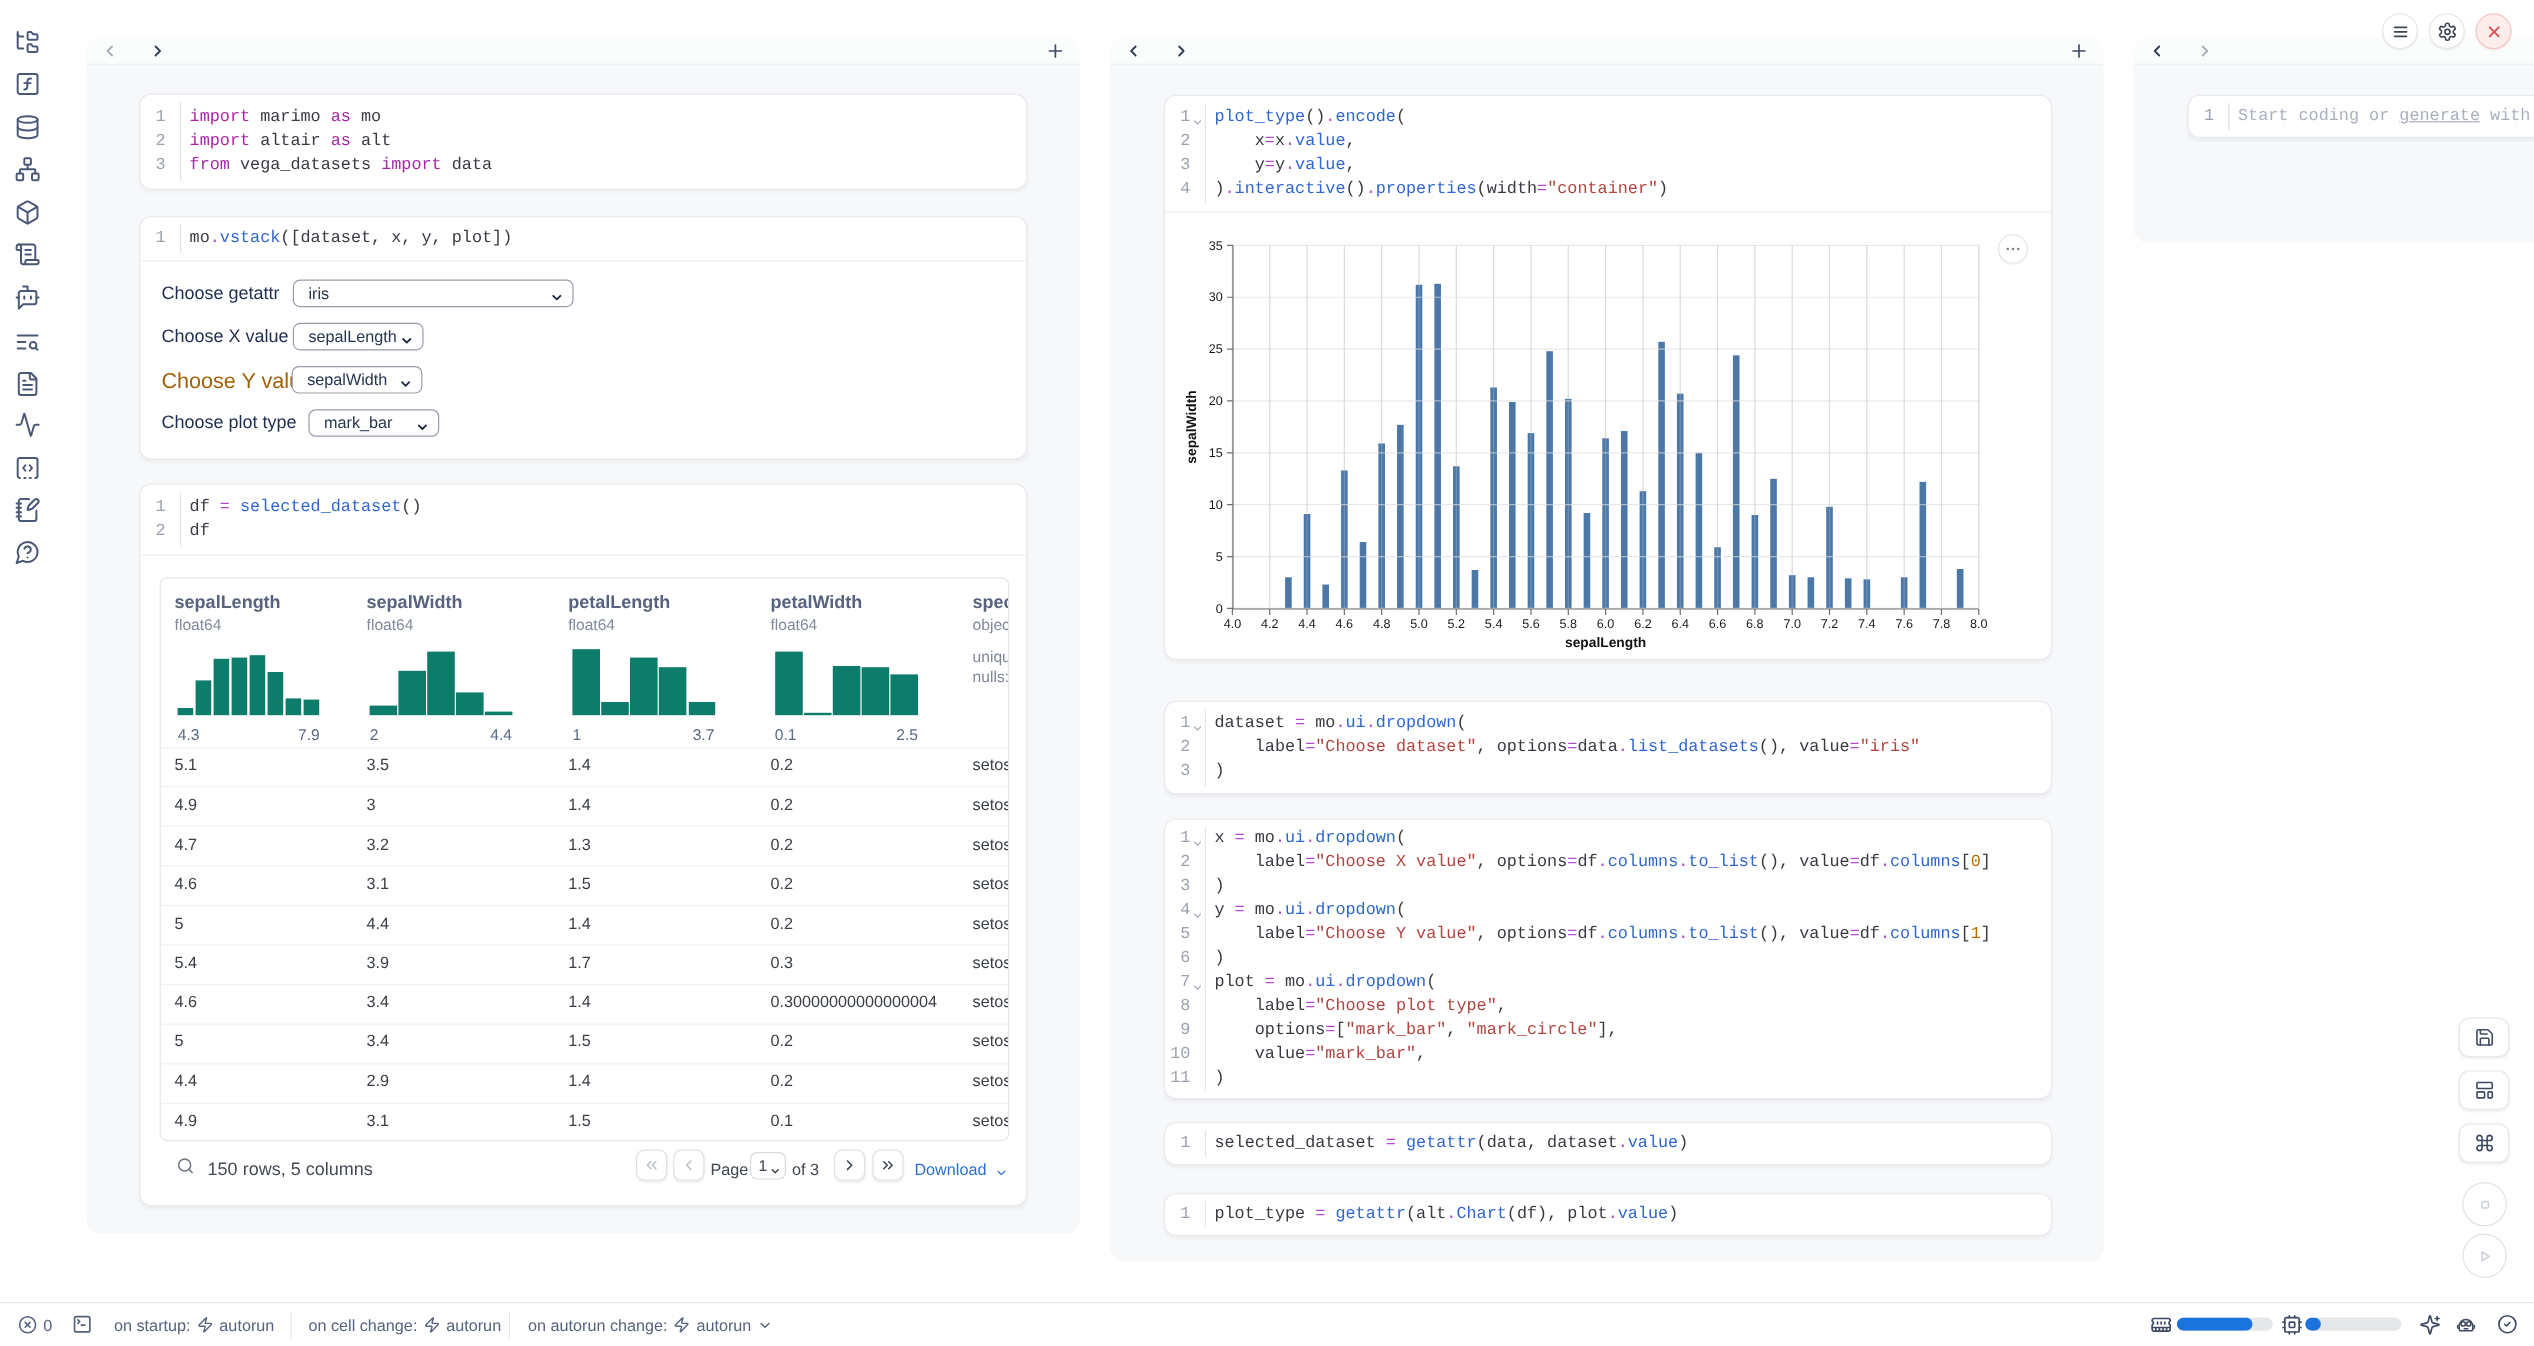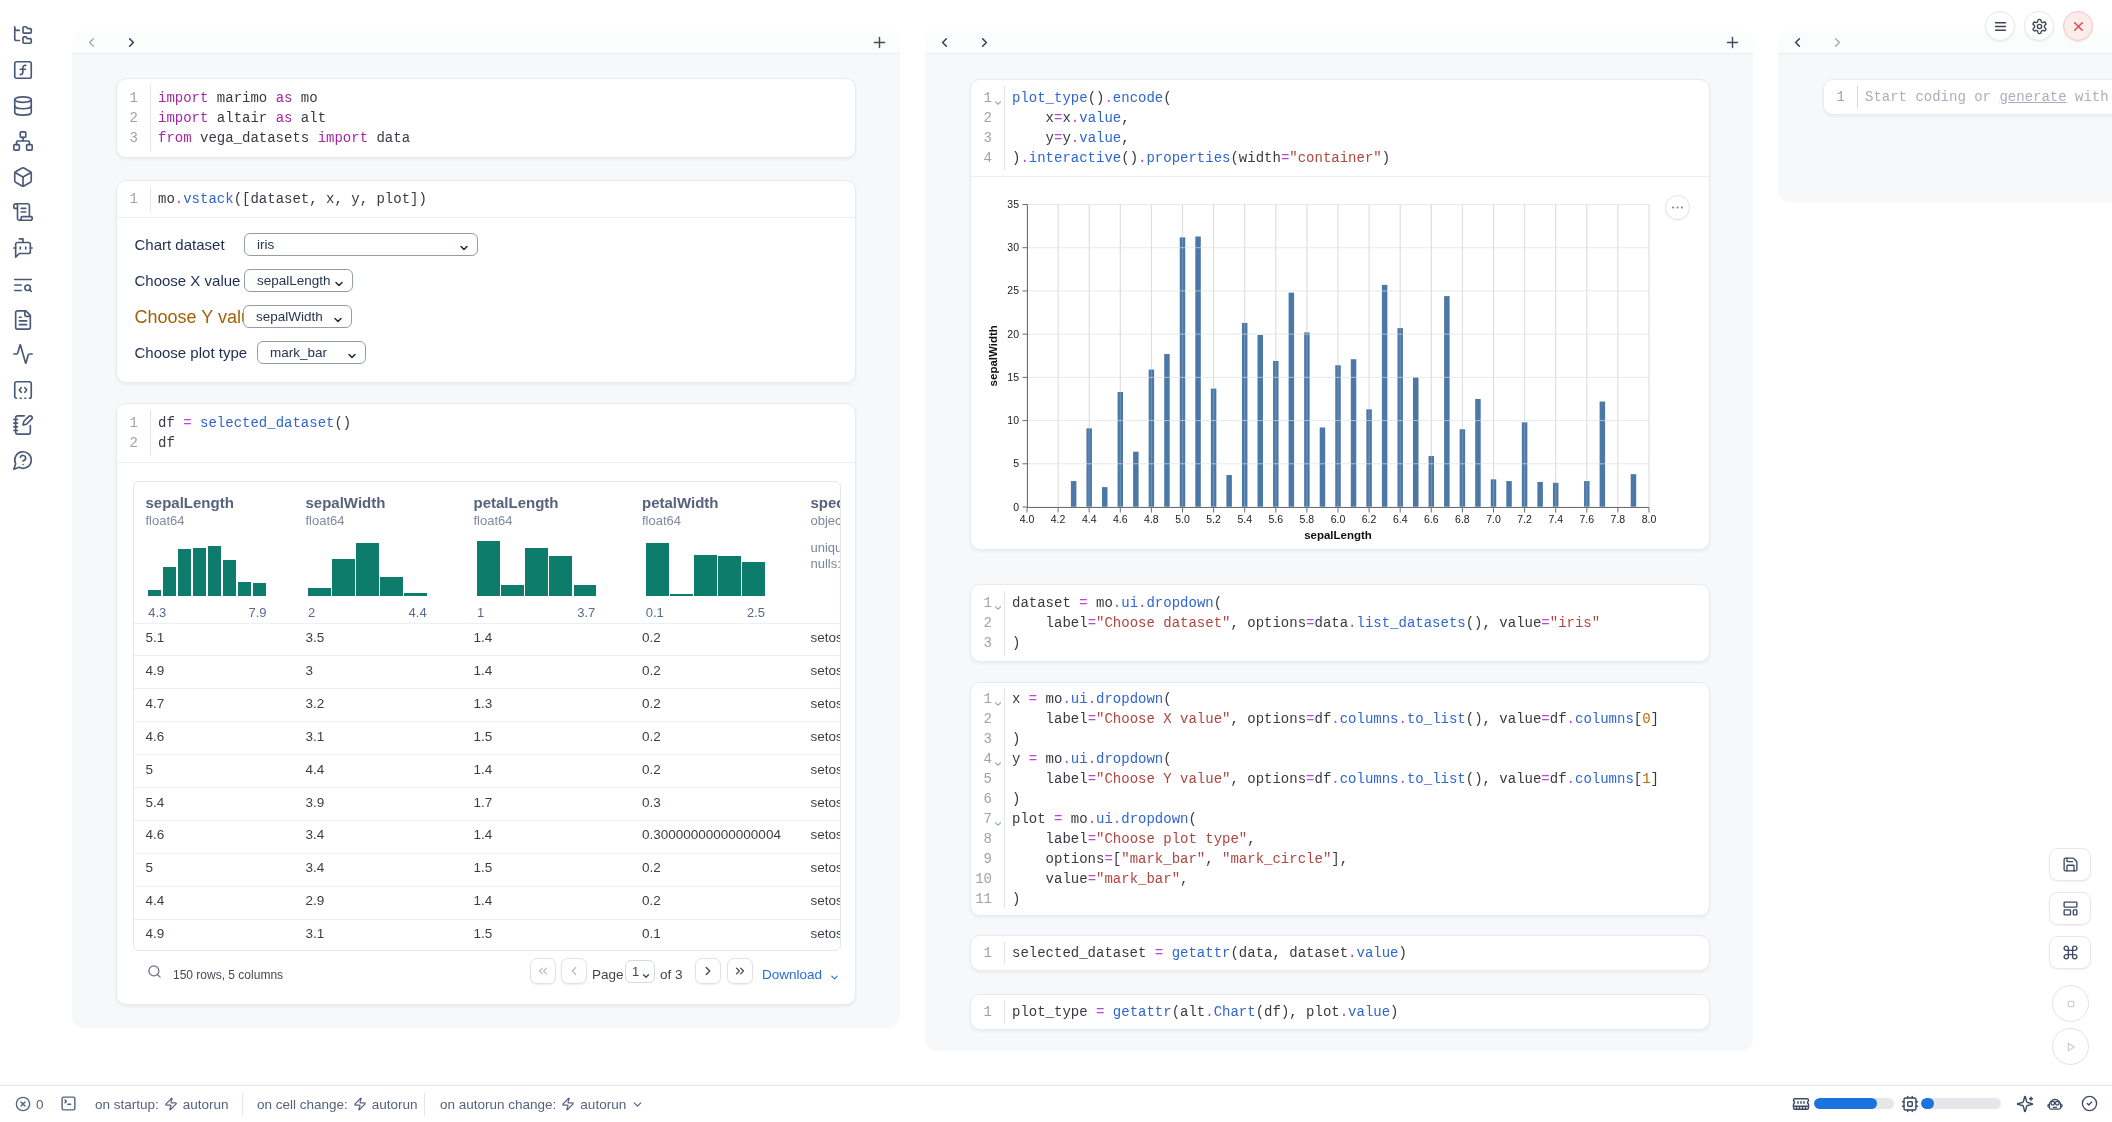--- a/index.html
+++ b/index.html
@@ -126,21 +126,21 @@
       <div style="position:absolute;left:41px;top:9px;white-space:pre"><span style="color:#a626a4">import</span> marimo <span style="color:#a626a4">as</span> mo</div>
       <div style="position:absolute;left:41px;top:29px;white-space:pre"><span style="color:#a626a4">import</span> altair <span style="color:#a626a4">as</span> alt</div>
       <div style="position:absolute;left:41px;top:49px;white-space:pre"><span style="color:#a626a4">from</span> vega_datasets <span style="color:#a626a4">import</span> data</div>
     </div>
 <div class="cell" style="left:44px;top:149px;width:740px;height:203px">
       <div style="position:absolute;left:33px;top:6px;height:24px;width:1px;background:#e1e4e8"></div>
       <div style="position:absolute;left:0;top:8px;width:21px;text-align:right;color:#9ca3af">1</div>
       <div style="position:absolute;left:41px;top:8px;white-space:pre">mo<span style="color:#b44ad1">.</span><span style="color:#2f66cf">vstack</span>([dataset, x, y, plot])</div>
       <div style="position:absolute;left:0;right:0;top:36px;border-top:1px solid #eceef1"></div>
       <div class="sans">
-        <div class="abs" style="left:17.5px;top:54px;font-size:15px;color:#1e2d50;line-height:20px">Chart dataset</div>
+        <div class="abs" style="left:17.5px;top:54px;font-size:15px;color:#1e2d50;line-height:20px">Choose getattr</div>
         <div class="abs" style="left:127px;top:52px;width:234px;height:23px;border:1px solid #979da8;border-radius:6px;background:#fff;font-size:13.5px;color:#26354f;line-height:21px;padding-left:12px">iris<span style="position:absolute;right:7px;top:5px"><svg width="12" height="12" viewBox="0 0 24 24" fill="none" stroke="#1d2b47" stroke-width="3" stroke-linecap="round" stroke-linejoin="round">
               <path d="m6 9 6 6 6-6"></path>
             </svg></span></div>
         <div class="abs" style="left:17.5px;top:90px;font-size:15px;color:#1e2d50;line-height:20px">Choose X value</div>
         <div class="abs" style="left:127px;top:88px;width:109px;height:23px;border:1px solid #979da8;border-radius:6px;background:#fff;font-size:13.5px;color:#26354f;line-height:21px;padding-left:12px">sepalLength<span style="position:absolute;right:7px;top:5px"><svg width="12" height="12" viewBox="0 0 24 24" fill="none" stroke="#1d2b47" stroke-width="3" stroke-linecap="round" stroke-linejoin="round">
               <path d="m6 9 6 6 6-6"></path>
             </svg></span></div>
         <div class="abs" style="left:17.5px;top:126px;font-size:18px;color:#a16207;line-height:20px">Choose Y value</div>
         <div class="abs" style="left:126px;top:124px;width:109px;height:23px;border:1px solid #979da8;border-radius:6px;background:#fff;font-size:13.5px;color:#26354f;line-height:21px;padding-left:12px">sepalWidth<span style="position:absolute;right:7px;top:5px"><svg width="12" height="12" viewBox="0 0 24 24" fill="none" stroke="#1d2b47" stroke-width="3" stroke-linecap="round" stroke-linejoin="round">
               <path d="m6 9 6 6 6-6"></path>
@@ -261,21 +261,21 @@
           <div class="abs" style="left:11.5px;top:442.6px;font-size:13.5px;color:#3a3f46;white-space:nowrap">4.9</div>
           <div class="abs" style="left:171.5px;top:442.6px;font-size:13.5px;color:#3a3f46;white-space:nowrap">3.1</div>
           <div class="abs" style="left:339.5px;top:442.6px;font-size:13.5px;color:#3a3f46;white-space:nowrap">1.5</div>
           <div class="abs" style="left:508px;top:442.6px;font-size:13.5px;color:#3a3f46;white-space:nowrap">0.1</div>
           <div class="abs" style="left:676.5px;top:442.6px;font-size:13.5px;color:#3a3f46;white-space:nowrap">setosa</div>
         </div>
         <div class="abs" style="left:30px;top:560px"><svg width="15" height="15" viewBox="0 0 24 24" fill="none" stroke="#6b7280" stroke-width="2" stroke-linecap="round" stroke-linejoin="round">
             <circle cx="11" cy="11" r="8"></circle>
             <path d="m21 21-4.3-4.3"></path>
           </svg></div>
-        <div class="abs" style="left:56px;top:561px;font-size:12px;color:#454b54">150 rows, 5 columns</div>
+        <div class="abs" style="left:56px;top:561px;font-size:15px;color:#454b54">150 rows, 5 columns</div>
         <div class="abs" style="left:413px;top:554px;width:26px;height:26px;background:#fff;border:1px solid #dfe3e9;border-radius:7px;box-shadow:0 1px 1.5px rgba(0,0,0,.07);display:flex;align-items:center;justify-content:center">
           <svg width="14" height="14" viewBox="0 0 24 24" fill="none" stroke="#b9bfc8" stroke-width="2.2" stroke-linecap="round" stroke-linejoin="round">
             <path d="m11 17-5-5 5-5"></path>
             <path d="m18 17-5-5 5-5"></path>
           </svg>
         </div>
         <div class="abs" style="left:444px;top:554px;width:26px;height:26px;background:#fff;border:1px solid #dfe3e9;border-radius:7px;box-shadow:0 1px 1.5px rgba(0,0,0,.07);display:flex;align-items:center;justify-content:center">
           <svg width="14" height="14" viewBox="0 0 24 24" fill="none" stroke="#b9bfc8" stroke-width="2.2" stroke-linecap="round" stroke-linejoin="round">
             <path d="m15 18-6-6 6-6"></path>
           </svg>

